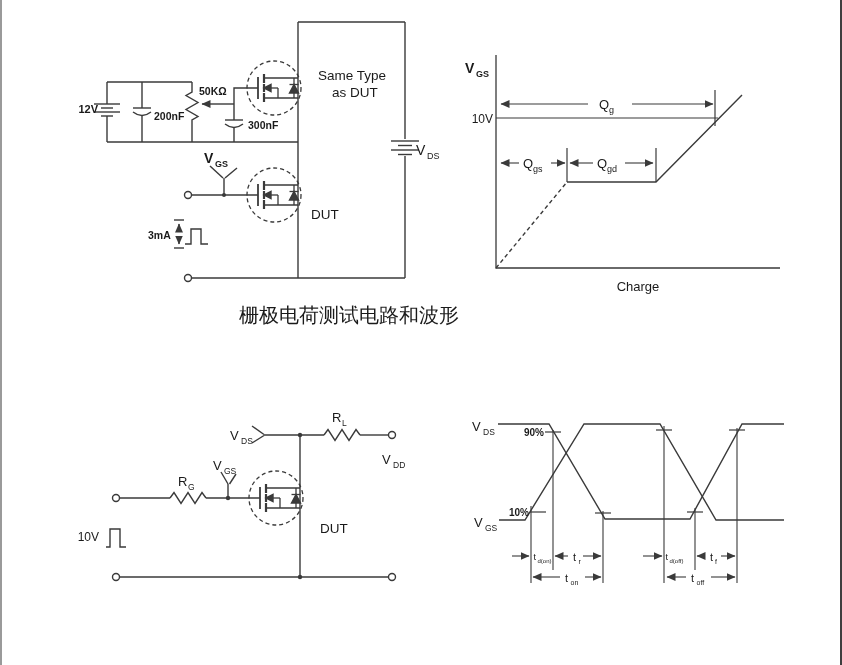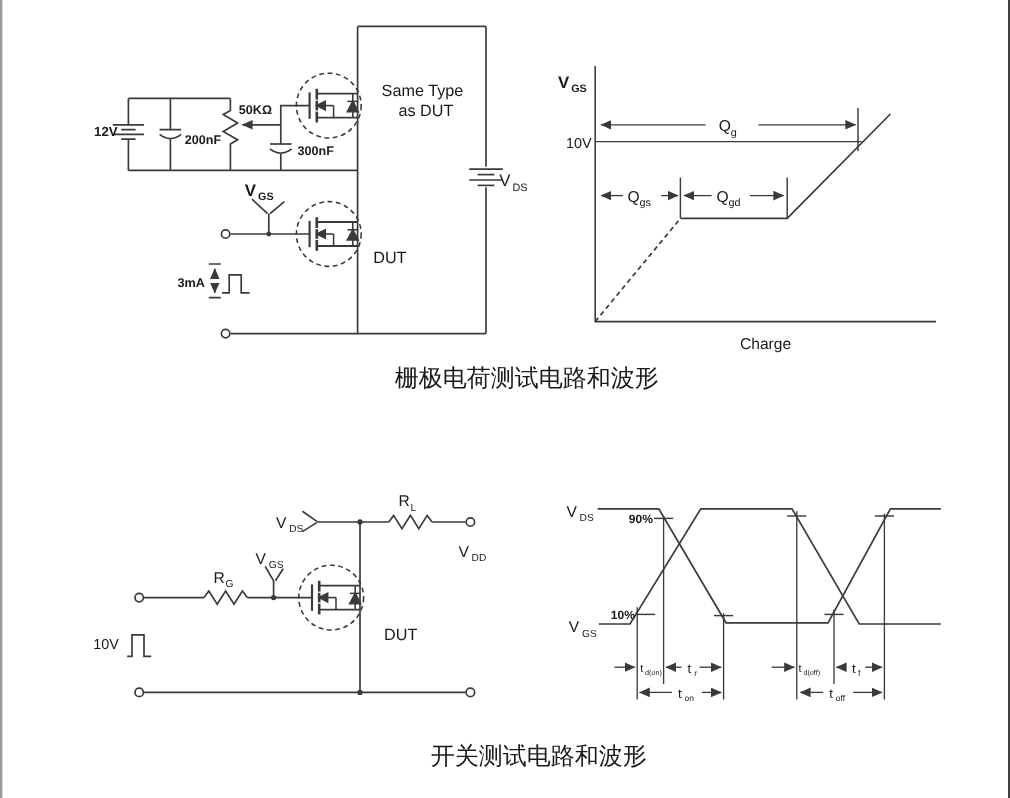--- a/index.html
+++ b/index.html
@@ -3,21 +3,21 @@
 <meta charset="utf-8">
 <style>
   html,body{margin:0;padding:0;background:#fff;}
   .page{
     position:relative;width:842px;height:665px;background:#fff;
     box-sizing:border-box;border-left:2px solid #9a9a9a;border-right:2px solid #3f3f3f;
     overflow:hidden;font-family:"Liberation Sans",sans-serif;
   }
   svg.diagram{position:absolute;left:0;top:0;}
   .caption{
-    position:absolute;text-align:center;font-size:20px;color:#1a1a1a;
+    position:absolute;font-size:20px;color:#1a1a1a;
     font-family:"Liberation Serif","DejaVu Serif",serif;white-space:nowrap;
   }
   .lbl{font-family:"Liberation Sans",sans-serif;fill:#1a1a1a;}
   .b{font-weight:bold;}
 </style>
 </head>
 <body>
 
 <div class="page">
 
@@ -271,15 +271,14 @@
     </text>
     <text class="lbl">
       <tspan x="689" y="581.5" font-size="11">t</tspan>
       <tspan x="694.5" y="584.5" font-size="7">off</tspan>
     </text>
   </g>
 </svg>
 
 <div class="caption" style="top:302px;left:237px;width:400px">栅极电荷测试电路和波形</div>
 
-<div class="caption" style="top:617px;left:247px;width:400px">开关测试电路和波形</div>
 
 </div>
 
 </body></html>

